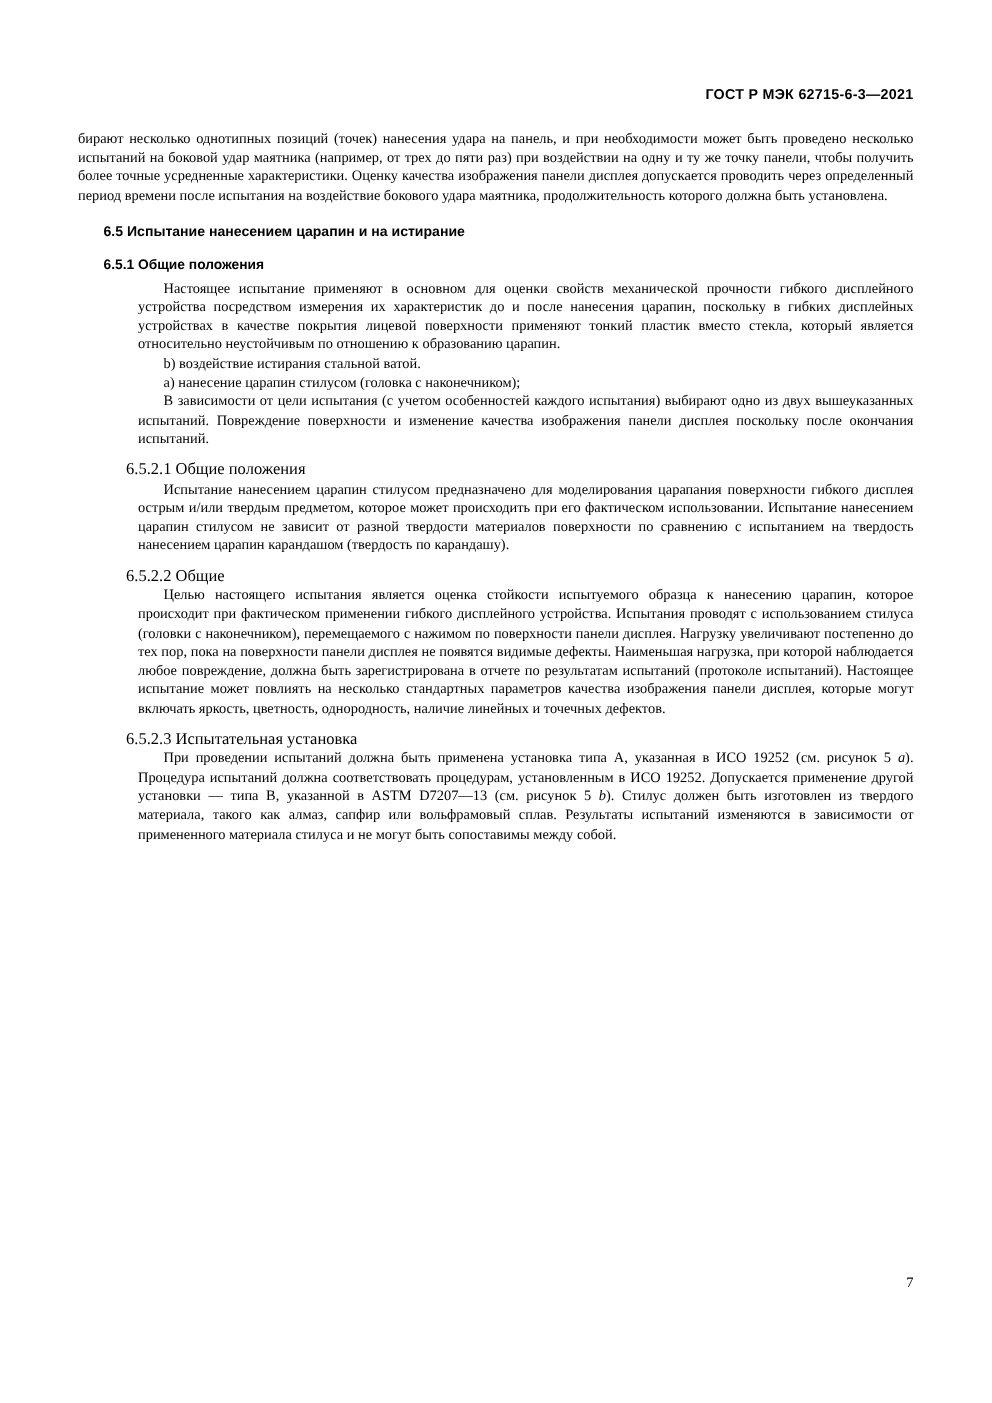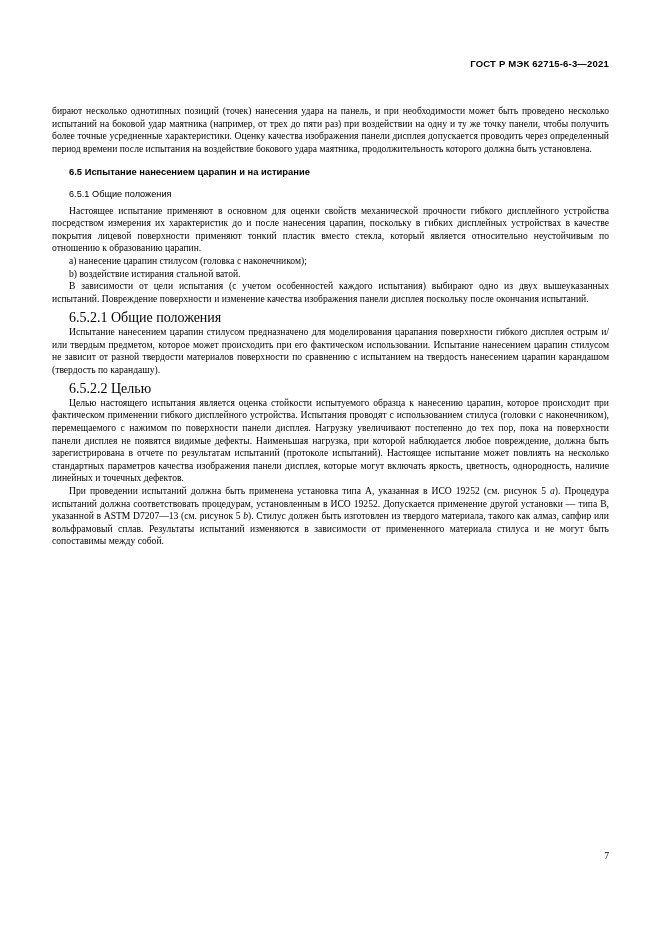--- a/index.html
+++ b/index.html
@@ -22,49 +22,50 @@
     height: 935px;
     box-sizing: border-box;
     padding: 58px 52px 40px 52px;
   }
   .header {
     text-align: right;
     font-family: "Liberation Sans", sans-serif;
     font-weight: bold;
     font-size: 9.5px;
     letter-spacing: 0.2px;
-    margin: 0 0 36px 0;
+    margin: 0 0 18px 0;
   }
   .body-text {
     font-size: 9.6px;
     line-height: 12.6px;
     text-align: justify;
     text-justify: inter-word;
   }
   p {
     margin: 0;
   }
   p.ind {
     text-indent: 17px;
+    margin-left: 40px;
   }
   .h-section {
     font-family: "Liberation Sans", sans-serif;
     font-weight: bold;
     font-size: 9.4px;
     margin: 11px 0 0 17px;
   }
   .h-sub {
     font-family: "Liberation Sans", sans-serif;
-    font-weight: normal;
+    font-weight: bold;
     font-size: 9.2px;
     margin: 9px 0 4px 17px;
   }
   .h-plain {
-    font-size: 14px;
-    margin: 7px 0 1px 17px;
+    font-size: 11px;
+    margin: 7px 0 1px 32px;
   }
   .pagenum {
     position: absolute;
     right: 52px;
     bottom: 74px;
     font-size: 9.6px;
   }
   i { font-style: italic; }
 </style>
 </head>
@@ -78,35 +79,36 @@
 
     <p>бирают несколько однотипных позиций (точек) нанесения удара на панель, и при необходимости может быть проведено несколько испытаний на боковой удар маятника (например, от трех до пяти раз) при воздействии на одну и ту же точку панели, чтобы получить более точные усредненные характеристики. Оценку качества изображения панели дисплея допускается проводить через определенный период времени после испытания на воздействие бокового удара маятника, продолжительность которого должна быть установлена.</p>
 
     <div class="h-section">6.5 Испытание нанесением царапин и на истирание</div>
 
     <div class="h-sub">6.5.1 Общие положения</div>
 
     <p class="ind">Настоящее испытание применяют в основном для оценки свойств механической прочности гибкого дисплейного устройства посредством измерения их характеристик до и после нанесения царапин, поскольку в гибких дисплейных устройствах в качестве покрытия лицевой поверхности применяют тонкий пластик вместо стекла, который является относительно неустойчивым по отношению к образованию царапин.</p>
 
 
+    <p class="ind">b) воздействие истирания стальной ватой.</p>
+
     <p class="ind">a) нанесение царапин стилусом (головка с наконечником);</p>
-
-    <p class="ind">b) воздействие истирания стальной ватой.</p>
 
     <p class="ind">В зависимости от цели испытания (с учетом особенностей каждого испытания) выбирают одно из двух вышеуказанных испытаний. Повреждение поверхности и изменение качества изображения панели дисплея поскольку после окончания испытаний.</p>
 
 
     <div class="h-plain">6.5.2.1  Общие положения</div>
 
     <p class="ind">Испытание нанесением царапин стилусом предназначено для моделирования царапания поверхности гибкого дисплея острым и/или твердым предметом, которое может происходить при его фактическом использовании. Испытание нанесением царапин стилусом не зависит от разной твердости материалов поверхности по сравнению с испытанием на твердость нанесением царапин карандашом (твердость по карандашу).</p>
 
-    <div class="h-plain">6.5.2.2  Целью</div>
+    <div class="h-plain">6.5.2.2  Общие</div>
 
     <p class="ind">Целью настоящего испытания является оценка стойкости испытуемого образца к нанесению царапин, которое происходит при фактическом применении гибкого дисплейного устройства. Испытания проводят с использованием стилуса (головки с наконечником), перемещаемого с нажимом по поверхности панели дисплея. Нагрузку увеличивают постепенно до тех пор, пока на поверхности панели дисплея не появятся видимые дефекты. Наименьшая нагрузка, при которой наблюдается любое повреждение, должна быть зарегистрирована в отчете по результатам испытаний (протоколе испытаний). Настоящее испытание может повлиять на несколько стандартных параметров качества изображения панели дисплея, которые могут включать яркость, цветность, однородность, наличие линейных и точечных дефектов.</p>
 
+    <div class="h-plain">6.5.2.3  Испытательная установка</div>
 
     <p class="ind">
       <span>При проведении испытаний должна быть применена установка типа А, указанная в ИСО 19252 (см. рисунок 5 </span><i>а</i><span>). Процедура испытаний должна соответствовать процедурам, установленным в ИСО 19252. Допускается применение другой установки — типа В, указанной в ASTM D7207—13 (см. рисунок 5 </span><i>b</i><span>). Стилус должен быть изготовлен из твердого материала, такого как алмаз, сапфир или вольфрамовый сплав. Результаты испытаний изменяются в зависимости от примененного материала стилуса и не могут быть сопоставимы между собой.</span>
     </p>
 
   </div>
 
   <div class="pagenum">7</div>
 
 </div>

